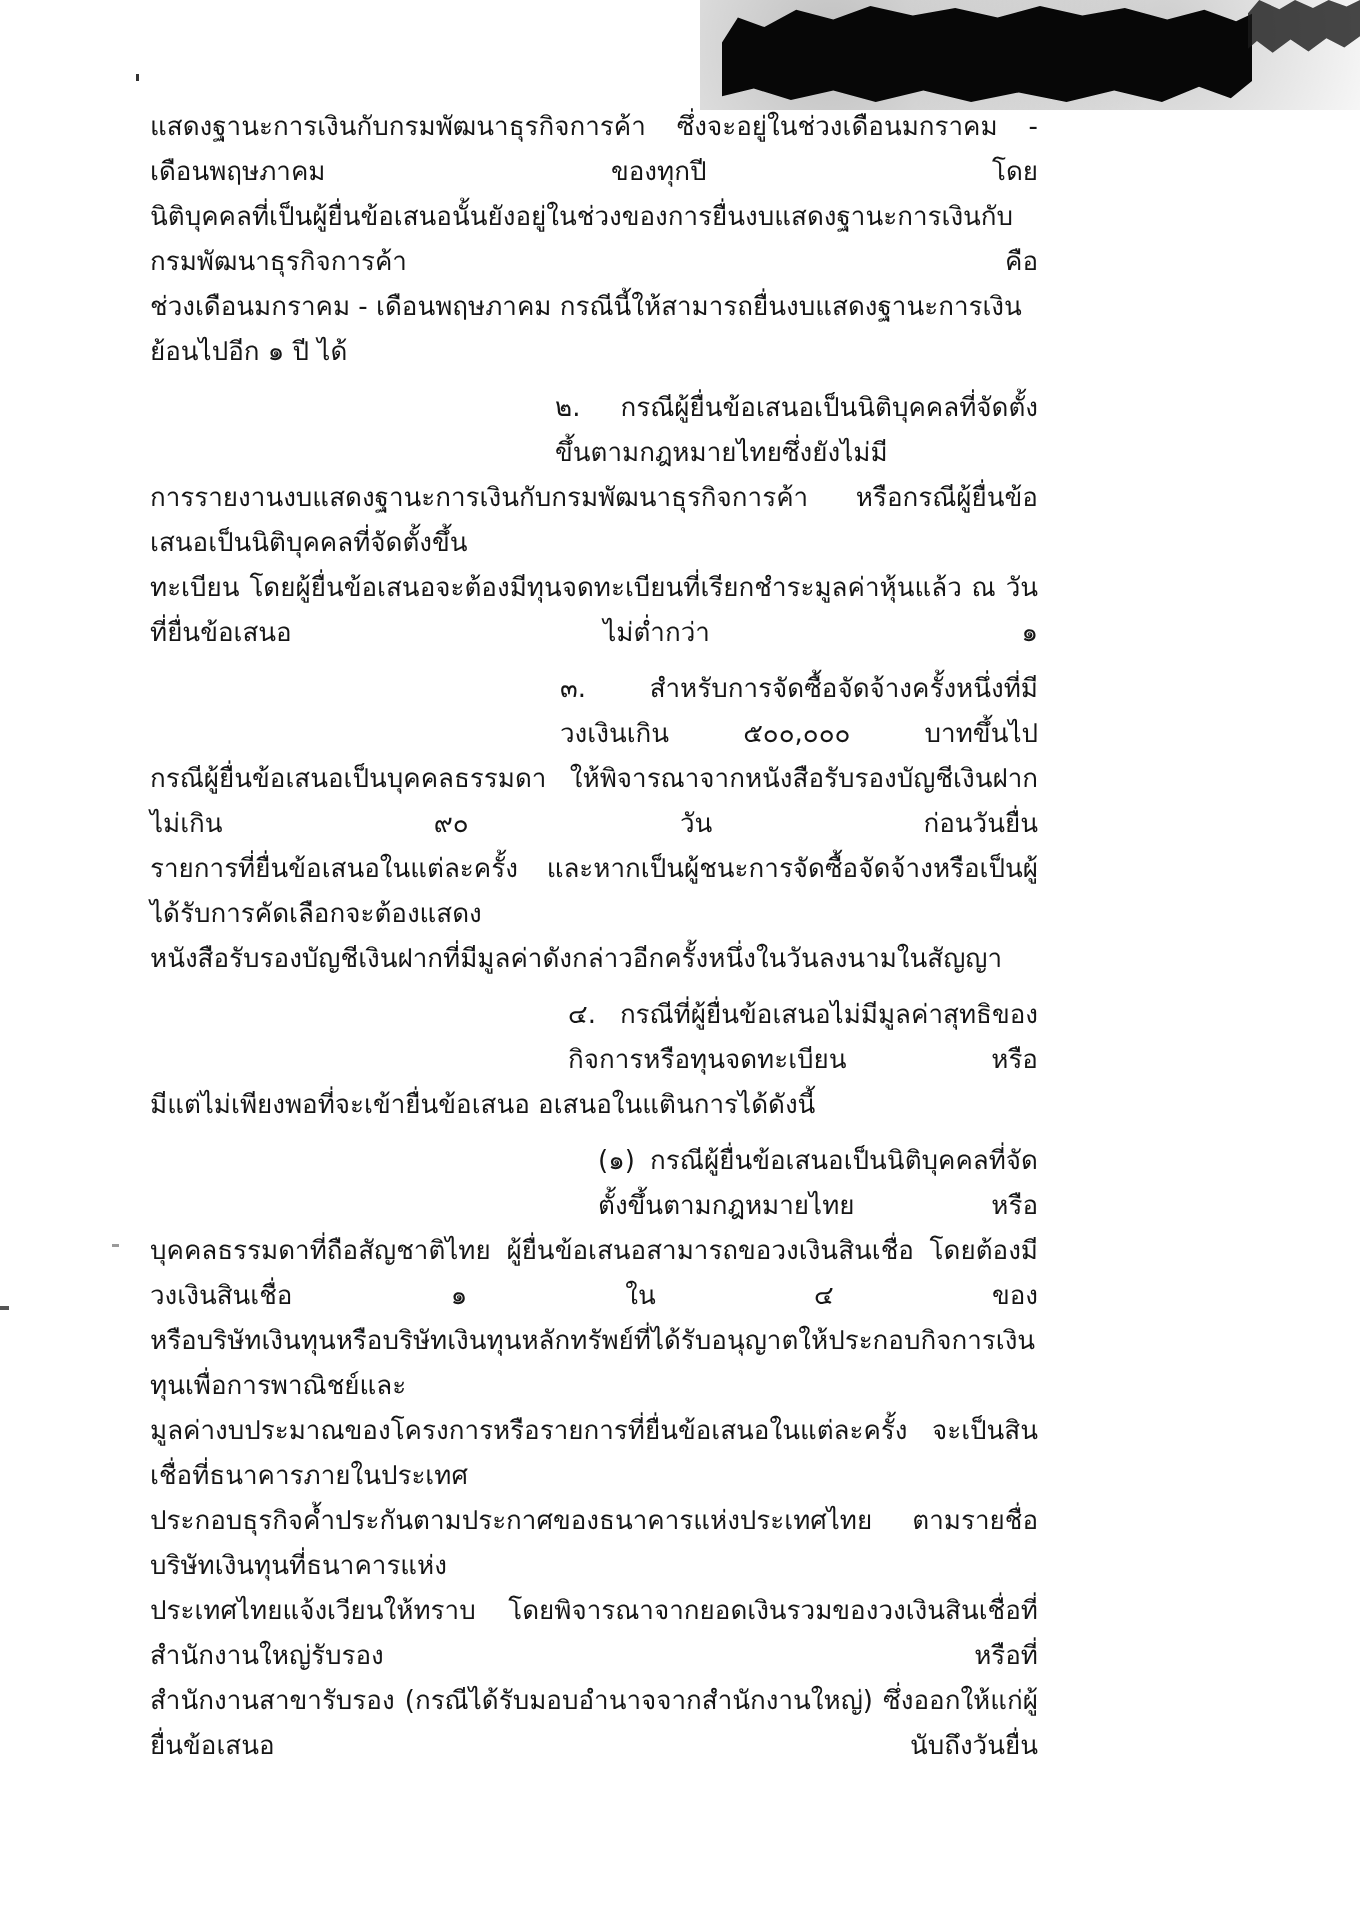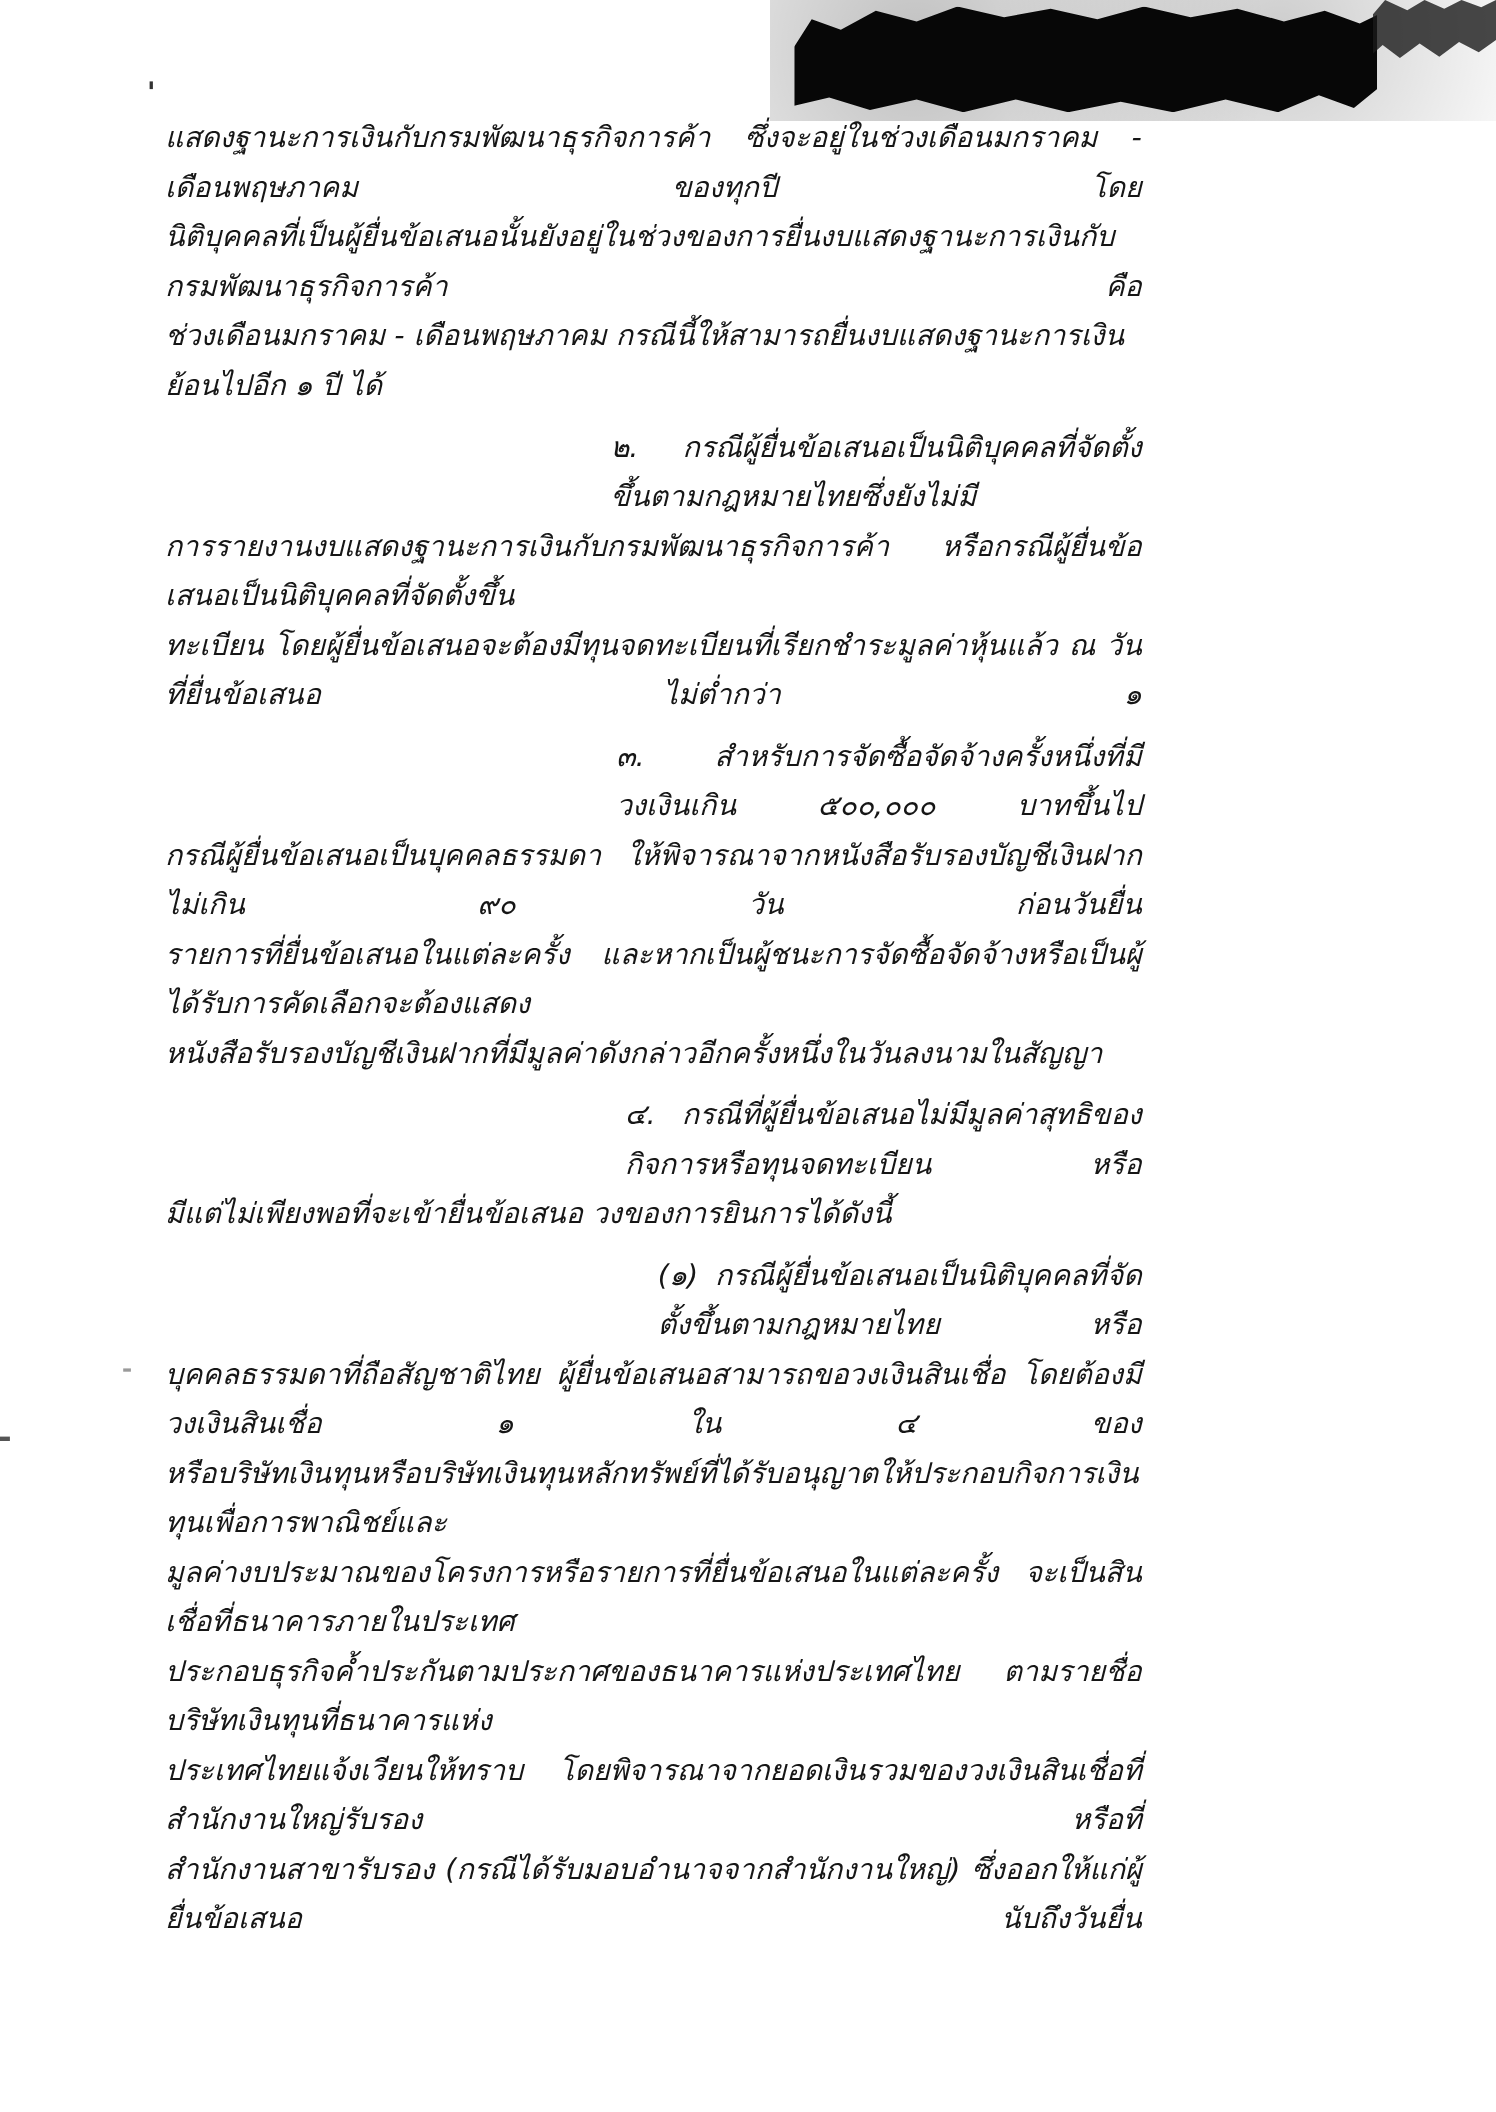--- a/index.html
+++ b/index.html
@@ -22,21 +22,20 @@
     font-size:26px;
     line-height:45px;
     color:#161616;
     -webkit-font-smoothing:antialiased;
   }
   .para{margin:0 0 0 0;}
   .para + .para{margin-top:11px;}
   .line{
     white-space:normal;
     text-align:left;
-    font-style:italic;
   }
   .line.j{
     text-align:justify;
     text-align-last:justify;
   }
   
   .blob-main{
     position:absolute;
     left:722px; top:6px; width:530px; height:96px;
     background:#070707;
@@ -98,21 +97,21 @@
         <div class="line j">ทะเบียน โดยผู้ยื่นข้อเสนอจะต้องมีทุนจดทะเบียนที่เรียกชำระมูลค่าหุ้นแล้ว ณ วันที่ยื่นข้อเสนอ ไม่ต่ำกว่า ๑</div>
       </div>
       <div class="para">
         <div class="line j" style="padding-left: 410px;">๓. สำหรับการจัดซื้อจัดจ้างครั้งหนึ่งที่มีวงเงินเกิน ๕๐๐,๐๐๐ บาทขึ้นไป</div>
         <div class="line j">กรณีผู้ยื่นข้อเสนอเป็นบุคคลธรรมดา ให้พิจารณาจากหนังสือรับรองบัญชีเงินฝากไม่เกิน ๙๐ วัน ก่อนวันยื่น</div>
         <div class="line j">รายการที่ยื่นข้อเสนอในแต่ละครั้ง และหากเป็นผู้ชนะการจัดซื้อจัดจ้างหรือเป็นผู้ได้รับการคัดเลือกจะต้องแสดง</div>
         <div class="line">หนังสือรับรองบัญชีเงินฝากที่มีมูลค่าดังกล่าวอีกครั้งหนึ่งในวันลงนามในสัญญา</div>
       </div>
       <div class="para">
         <div class="line j" style="padding-left: 418px;">๔. กรณีที่ผู้ยื่นข้อเสนอไม่มีมูลค่าสุทธิของกิจการหรือทุนจดทะเบียน หรือ</div>
-        <div class="line">มีแต่ไม่เพียงพอที่จะเข้ายื่นข้อเสนอ วงของการยินการได้ดังนี้</div>
+        <div class="line">มีแต่ไม่เพียงพอที่จะเข้ายื่นข้อเสนอ อเสนอในแตินการได้ดังนี้</div>
       </div>
       <div class="para">
         <div class="line j" style="padding-left: 448px;">(๑) กรณีผู้ยื่นข้อเสนอเป็นนิติบุคคลที่จัดตั้งขึ้นตามกฎหมายไทย หรือ</div>
         <div class="line j">บุคคลธรรมดาที่ถือสัญชาติไทย ผู้ยื่นข้อเสนอสามารถขอวงเงินสินเชื่อ โดยต้องมีวงเงินสินเชื่อ ๑ ใน ๔ ของ</div>
         <div class="line j">หรือบริษัทเงินทุนหรือบริษัทเงินทุนหลักทรัพย์ที่ได้รับอนุญาตให้ประกอบกิจการเงินทุนเพื่อการพาณิชย์และ</div>
         <div class="line j">มูลค่างบประมาณของโครงการหรือรายการที่ยื่นข้อเสนอในแต่ละครั้ง จะเป็นสินเชื่อที่ธนาคารภายในประเทศ</div>
         <div class="line j">ประกอบธุรกิจค้ำประกันตามประกาศของธนาคารแห่งประเทศไทย ตามรายชื่อบริษัทเงินทุนที่ธนาคารแห่ง</div>
         <div class="line j">ประเทศไทยแจ้งเวียนให้ทราบ โดยพิจารณาจากยอดเงินรวมของวงเงินสินเชื่อที่สำนักงานใหญ่รับรอง หรือที่</div>
         <div class="line j">สำนักงานสาขารับรอง (กรณีได้รับมอบอำนาจจากสำนักงานใหญ่) ซึ่งออกให้แก่ผู้ยื่นข้อเสนอ นับถึงวันยื่น</div>
       </div>

